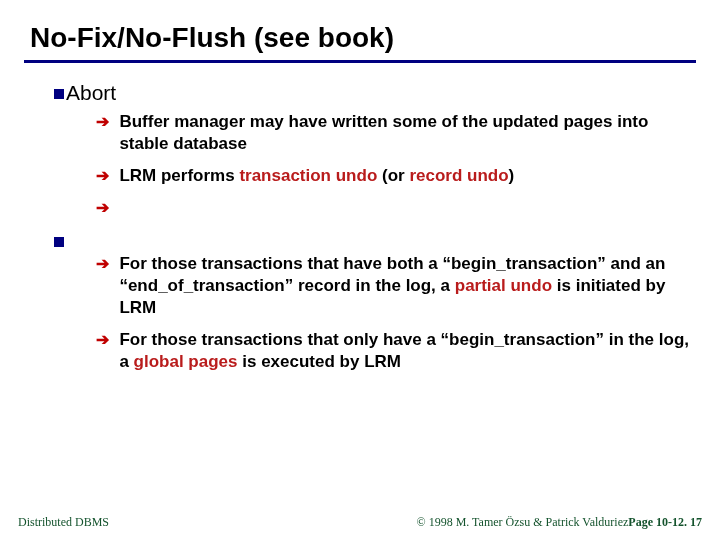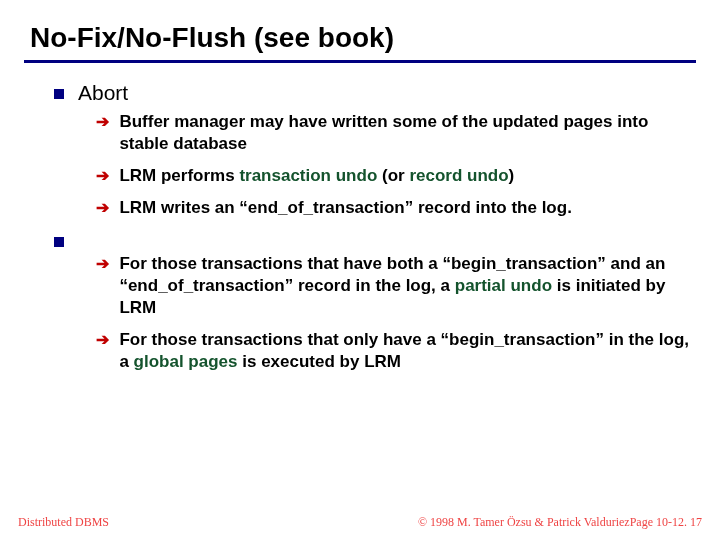--- a/index.html
+++ b/index.html
@@ -30,21 +30,21 @@
   }
   .content {
     padding-left: 24px;
   }
   .l1 {
     margin-bottom: 6px;
   }
   .l1-row {
     display: flex;
     align-items: flex-start;
-    gap: 14px;
+    gap: 2px;
     margin-bottom: 4px;
   }
   .sq {
     width: 10px;
     height: 10px;
     background: #000080;
     flex: 0 0 auto;
     margin-top: 8px;
   }
   .l1-text {
@@ -66,37 +66,37 @@
     font-size: 16px;
     line-height: 22px;
     flex: 0 0 auto;
     font-weight: bold;
   }
   .l2-text {
     font-size: 17px;
     line-height: 22px;
     font-weight: bold;
   }
-  .red { color: #14532d; }
+  .red { color: #b91c1c; }
   .footer {
     position: absolute;
     bottom: 10px;
     left: 0;
     width: 720px;
     padding: 0 18px;
     display: flex;
     justify-content: space-between;
     align-items: flex-end;
     font-family: "Times New Roman", Times, serif;
     font-size: 12px;
-    color: #ef4444;
+    color: #14532d;
   }
   .footer .center { text-align: right; flex: 1; }
   .footer .left { flex: 0 0 auto; }
-  .footer .right { flex: 0 0 auto; }
+  .footer .right { flex: 0 0 auto; font-weight: bold; }
 </style>
 </head>
 <body>
 
 <div class="slide">
   <div class="title">No-Fix/No-Flush (see book)</div>
 
   <div class="content">
 
     <div class="l1">
@@ -113,21 +113,20 @@
           <div class="arrow">➔</div>
           <div class="l2-text">LRM  performs <span class="red">transaction undo</span> (or <span class="red">record undo</span>)</div>
         </div>
       </div>
     </div>
 
     <div class="l1">
       <div class="sub">
         <div class="l2">
           <div class="arrow">➔</div>
-          <div class="l2-text">LRM writes an “end_of_transaction” record into the log.</div>
         </div>
       </div>
     </div>
 
     <div class="l1">
       <div class="l1-row">
         <div class="sq"></div>
       </div>
       <div class="sub">
         <div class="l2">

